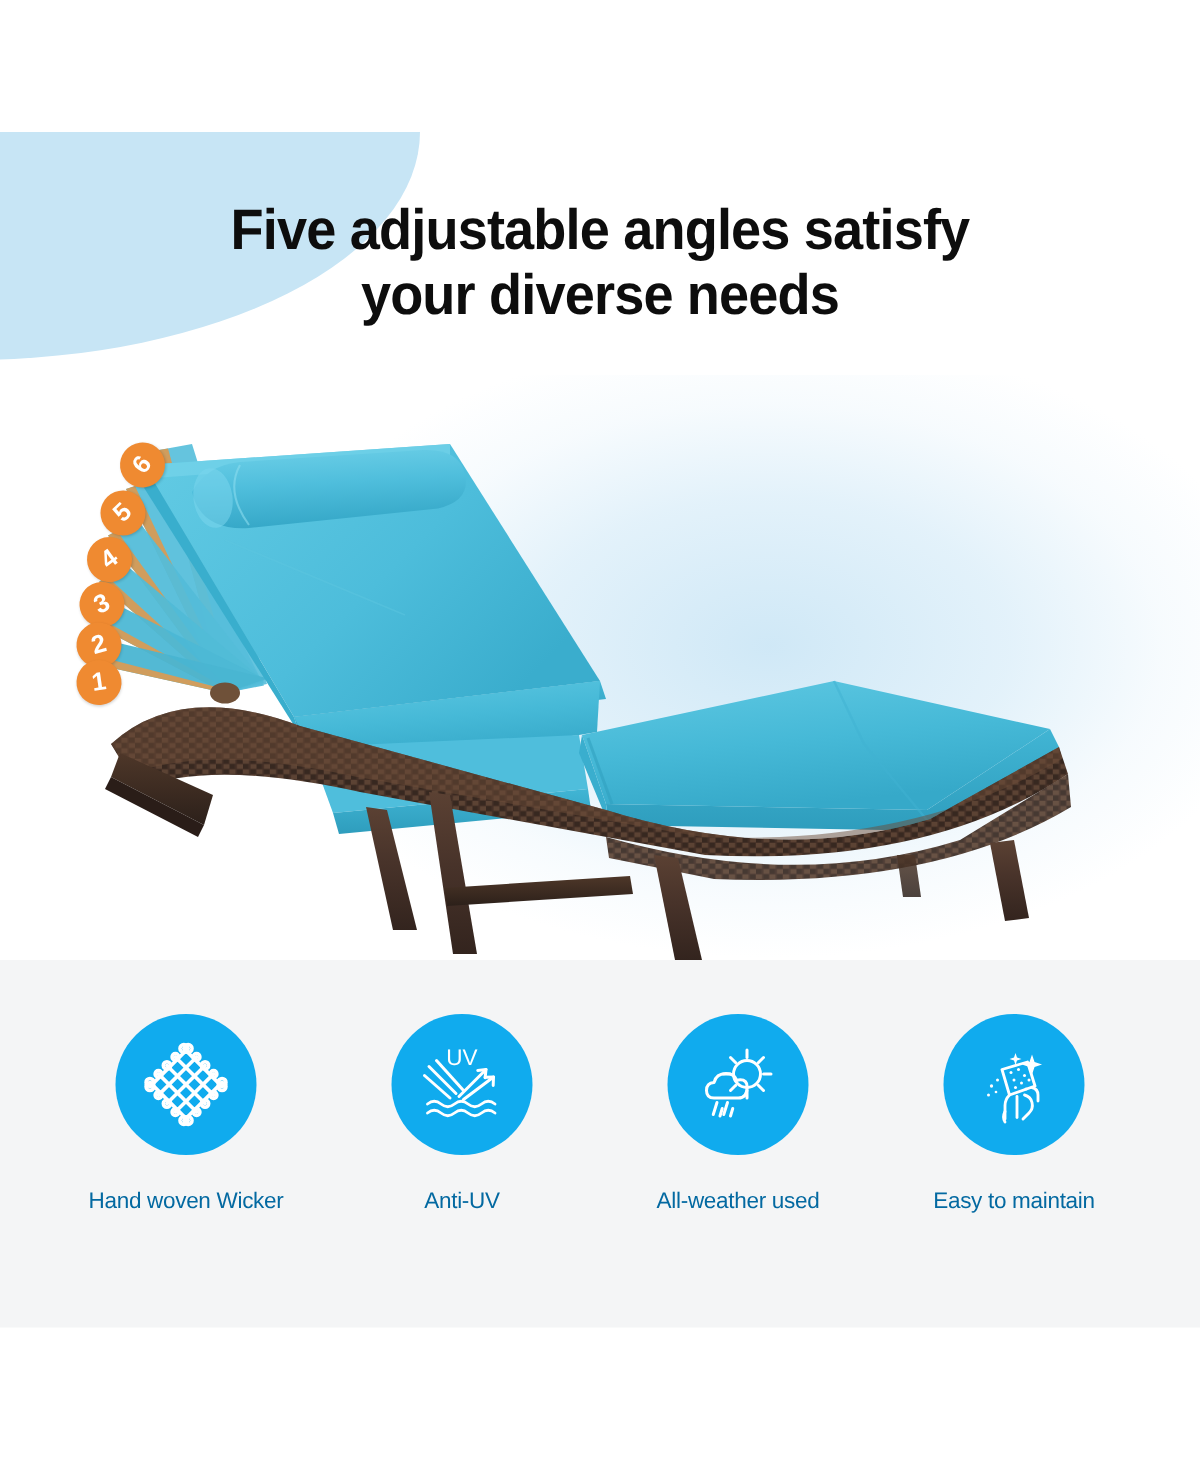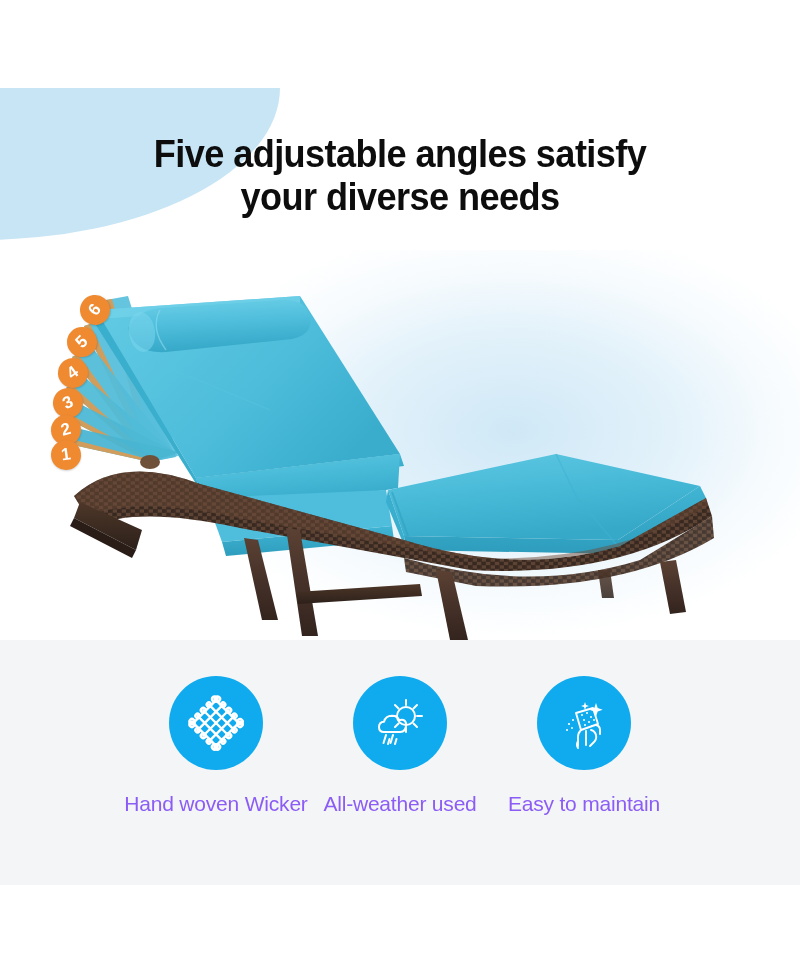--- a/index.html
+++ b/index.html
@@ -57,21 +57,21 @@
   }
   .feature{
     width:184px;display:flex;flex-direction:column;align-items:center;
   }
   .feature-icon{
     width:94px;height:94px;border-radius:50%;background:#10abee;
     display:flex;align-items:center;justify-content:center;
   }
   .feature-icon svg{display:block;}
   .feature-label{
-    margin-top:22px;color:#8b5cf6;font-size:21px;font-weight:400;
+    margin-top:22px;color:#0369a1;font-size:15px;font-weight:400;
     white-space:nowrap;letter-spacing:-.2px;
     font-family:"Liberation Sans","DejaVu Sans",sans-serif;
   }
 </style>
 </head>
 <body>
 
 <div id="stage">
 
   <div class="blob-tl"></div>
@@ -258,20 +258,40 @@
             <circle cx="24" cy="14" r="2.2"></circle>
               <circle cx="24" cy="50" r="2.2"></circle>
             <circle cx="40" cy="14" r="2.2"></circle>
               <circle cx="40" cy="50" r="2.2"></circle>
           </g>
         </svg>
       </div>
       <div class="feature-label">Hand woven Wicker</div>
     </div>
 
+    <div class="feature">
+      <div class="feature-icon">
+        <svg width="64" height="64" viewBox="0 0 64 64" fill="none" stroke="#ffffff" stroke-width="2" stroke-linecap="round" stroke-linejoin="round">
+          <text x="32" y="19" fill="#ffffff" stroke="none" font-size="15" font-family="Liberation Sans, sans-serif" text-anchor="middle">UV</text>
+
+          <path d="M10 20 L28 38"></path>
+            <path d="M15 16 L33 36"></path>
+            <path d="M7 26 L24 41"></path>
+
+          <path d="M30 40 L48 22"></path>
+            <path d="M48 22 l-5.5 .6 M48 22 l-.6 5.5"></path>
+          <path d="M33 42 L53 27"></path>
+            <path d="M53 27 l-5.6 .2 M53 27 l-.2 5.6"></path>
+
+          <path d="M9 45 q4.5-3.6 9 0 t9 0 t9 0 t9 0 t9 0" stroke-width="1.9"></path>
+          <path d="M9 51 q4.5-3.6 9 0 t9 0 t9 0 t9 0 t9 0" stroke-width="1.9"></path>
+        </svg>
+      </div>
+      <div class="feature-label">Anti-UV</div>
+    </div>
 
     <div class="feature">
       <div class="feature-icon">
         <svg width="64" height="64" viewBox="0 0 64 64" fill="none" stroke="#ffffff" stroke-width="2" stroke-linecap="round" stroke-linejoin="round">
 
           <circle cx="38" cy="25" r="9"></circle>
           <path d="M38 9 v5"></path>
             <path d="M38 36 v5"></path>
           <path d="M22 25 h5"></path>
             <path d="M49 25 h5"></path>

